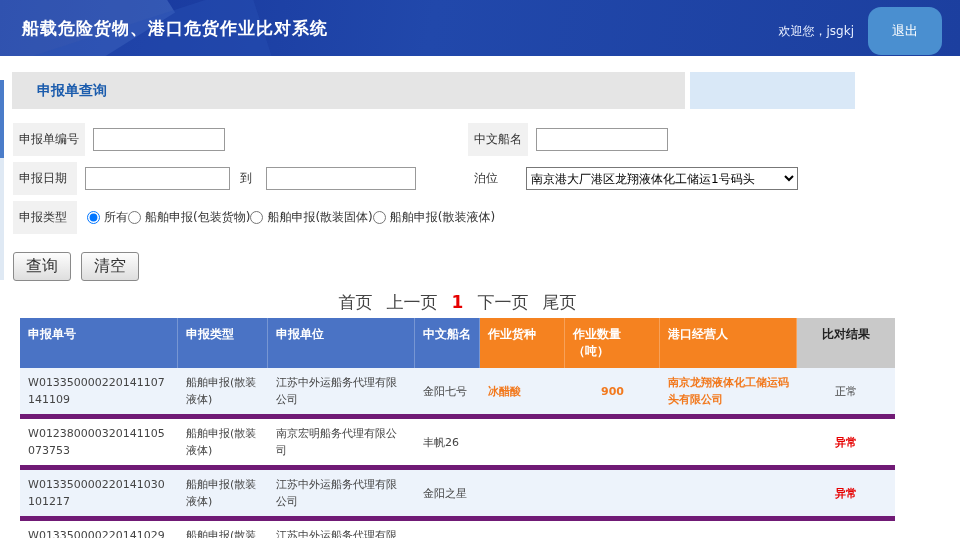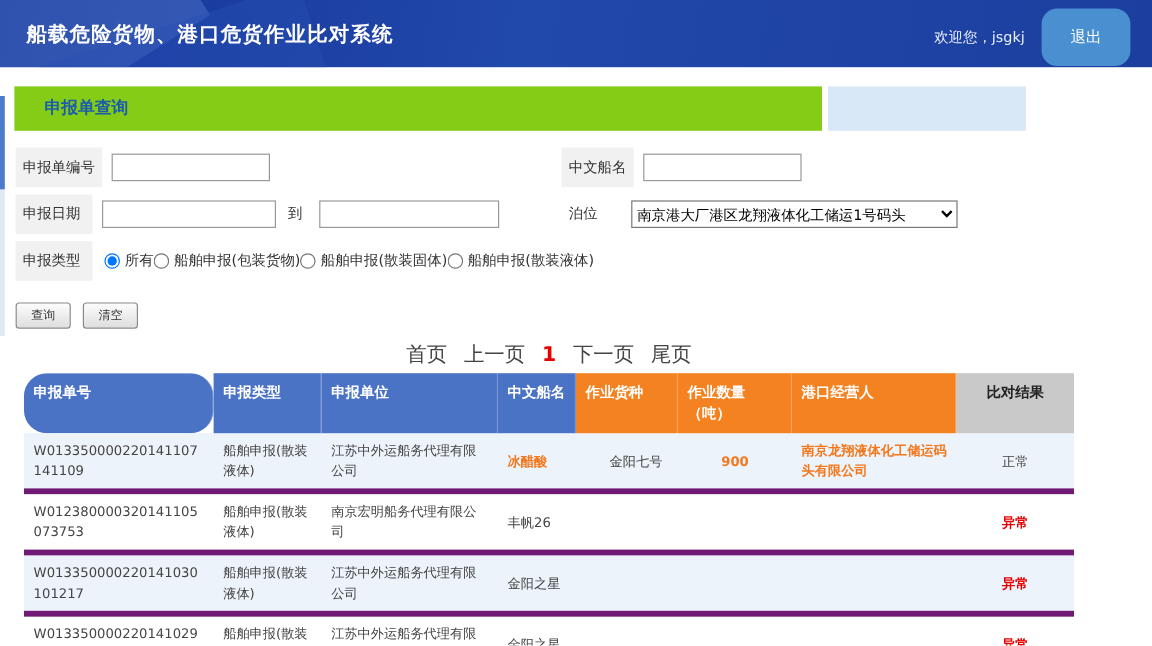--- a/index.html
+++ b/index.html
@@ -17,21 +17,21 @@
   .app-title { position:relative; color:#fff; font-size:17px; font-weight:bold;
     padding-left:22px; letter-spacing:1px; }
   .header-right { position:absolute; right:18px; top:0; height:62px;
     display:flex; align-items:center; gap:14px; }
   .welcome { color:#e8efff; font-size:12px; }
   .logout-btn { background:#4a8fd0; color:#fff; font-size:13px; border:none;
     border-radius:13px; padding:15px 24px; cursor:pointer; }
 
   
   .tabbar { margin-top:16px; height:37px; display:flex; }
-  .tab-main { width:673px; margin-left:12px; background:#84cc16; color:#1b5cad;
+  .tab-main { width:673px; margin-left:12px; background:#e5e5e5; color:#1b5cad;
     font-size:14px; font-weight:bold; line-height:37px; padding-left:25px; }
   .tab-empty { width:165px; margin-left:5px; background:#d9e8f7; }
   .edge-strip-blue { position:absolute; left:0; top:80px; width:4px; height:78px; background:#4a7cc9; }
   .edge-strip-light { position:absolute; left:0; top:158px; width:4px; height:122px; background:#dfe9f4; }
 
   
   .form-area { padding:14px 0 0 13px; font-size:12px; color:#333; }
   .form-row { display:flex; align-items:center; margin-bottom:6px; }
   .col-left { width:455px; display:flex; align-items:center; }
   .col-right { display:flex; align-items:center; }
@@ -43,21 +43,21 @@
   .w130 { width:132px; }
   .w145 { width:145px; }
   .w150 { width:150px; }
   .to-label { margin:0 6px 0 10px; }
   .sel { height:23px; width:272px; margin-left:8px; border:1px solid #777;
     font-size:12px; background:#fff; font-family:inherit; }
   .radios { display:flex; align-items:center; gap:0; margin-left:10px; }
   .radios label { display:flex; align-items:center; gap:4px; cursor:pointer; }
 
   .btn-row { padding:12px 0 0 13px; display:flex; gap:10px; }
-  .gray-btn { font-size:10px; color:#333; padding:3px 12px; border:1px solid #8a8a8a;
+  .gray-btn { font-size:16px; color:#333; padding:3px 12px; border:1px solid #8a8a8a;
     border-radius:3px; background:linear-gradient(#fdfdfd,#dedede); cursor:pointer;
     font-family:inherit; }
 
   
   .pager { width:875px; margin:10px 0 4px 20px; text-align:center; font-size:17px; color:#444; }
   .pager span { margin:0 7px; cursor:pointer; }
   .pager .current { color:#e60000; font-weight:bold; cursor:default; }
 
   
   .tbl { width:875px; margin-left:20px; }
@@ -65,21 +65,21 @@
   .t-head .hc { font-size:12px; font-weight:bold; color:#fff; padding:8px 8px;
     border-right:1px solid rgba(255,255,255,0.25); }
   .hc.blue { background:#4a73c5; }
   .hc.orange { background:#f58220; }
   .hc.gray { background:#c9c9c9; color:#222; text-align:center; border-right:none; }
   .t-row { display:flex; min-height:45px; border-bottom:5px solid #701a75; }
   .t-row.odd { background:#edf3fb; }
   .t-row.even { background:#fff; }
   .tc { font-size:11px; color:#444; padding:6px 8px; display:flex; align-items:center;
     line-height:1.55; word-break:break-all; }
-  .c0 { flex:0 0 158px;border-radius:19px; } .c1 { flex:0 0 90px; } .c2 { flex:0 0 147px; }
+  .c0 { flex:0 0 158px; } .c1 { flex:0 0 90px; } .c2 { flex:0 0 147px; }
   .c3 { flex:0 0 65px; }  .c4 { flex:0 0 85px; } .c5 { flex:0 0 95px; justify-content:center; }
   .c6 { flex:0 0 137px; } .c7 { flex:0 0 98px; justify-content:center; }
   .tc.orange-txt { color:#f2791e; font-weight:bold; }
   .tc.result-cell[data-status="abnormal"] { color:#e60000; font-weight:bold; }
   .tc.result-cell[data-status="normal"] { color:#444; }
 </style>
 </head>
 <body>
 
 <div class="app-header">
@@ -169,22 +169,22 @@
     <div class="hc orange c4">作业货种</div>
     <div class="hc orange c5">作业数量（吨）</div>
     <div class="hc orange c6">港口经营人</div>
     <div class="hc gray c7">比对结果</div>
   </div>
 
   <div class="t-row odd">
     <div class="tc c0">W013350000220141107141109</div>
     <div class="tc c1">船舶申报(散装液体)</div>
     <div class="tc c2">江苏中外运船务代理有限公司</div>
+    <div class="tc c3">金阳七号</div>
     <div class="tc c4 orange-txt">冰醋酸</div>
-    <div class="tc c3">金阳七号</div>
     <div class="tc c5 orange-txt">900</div>
     <div class="tc c6 orange-txt">南京龙翔液体化工储运码头有限公司</div>
     <div class="tc c7 result-cell" data-status="normal">正常</div>
   </div>
 
   <div class="t-row even">
     <div class="tc c0">W012380000320141105073753</div>
     <div class="tc c1">船舶申报(散装液体)</div>
     <div class="tc c2">南京宏明船务代理有限公司</div>
     <div class="tc c3">丰帆26</div>

